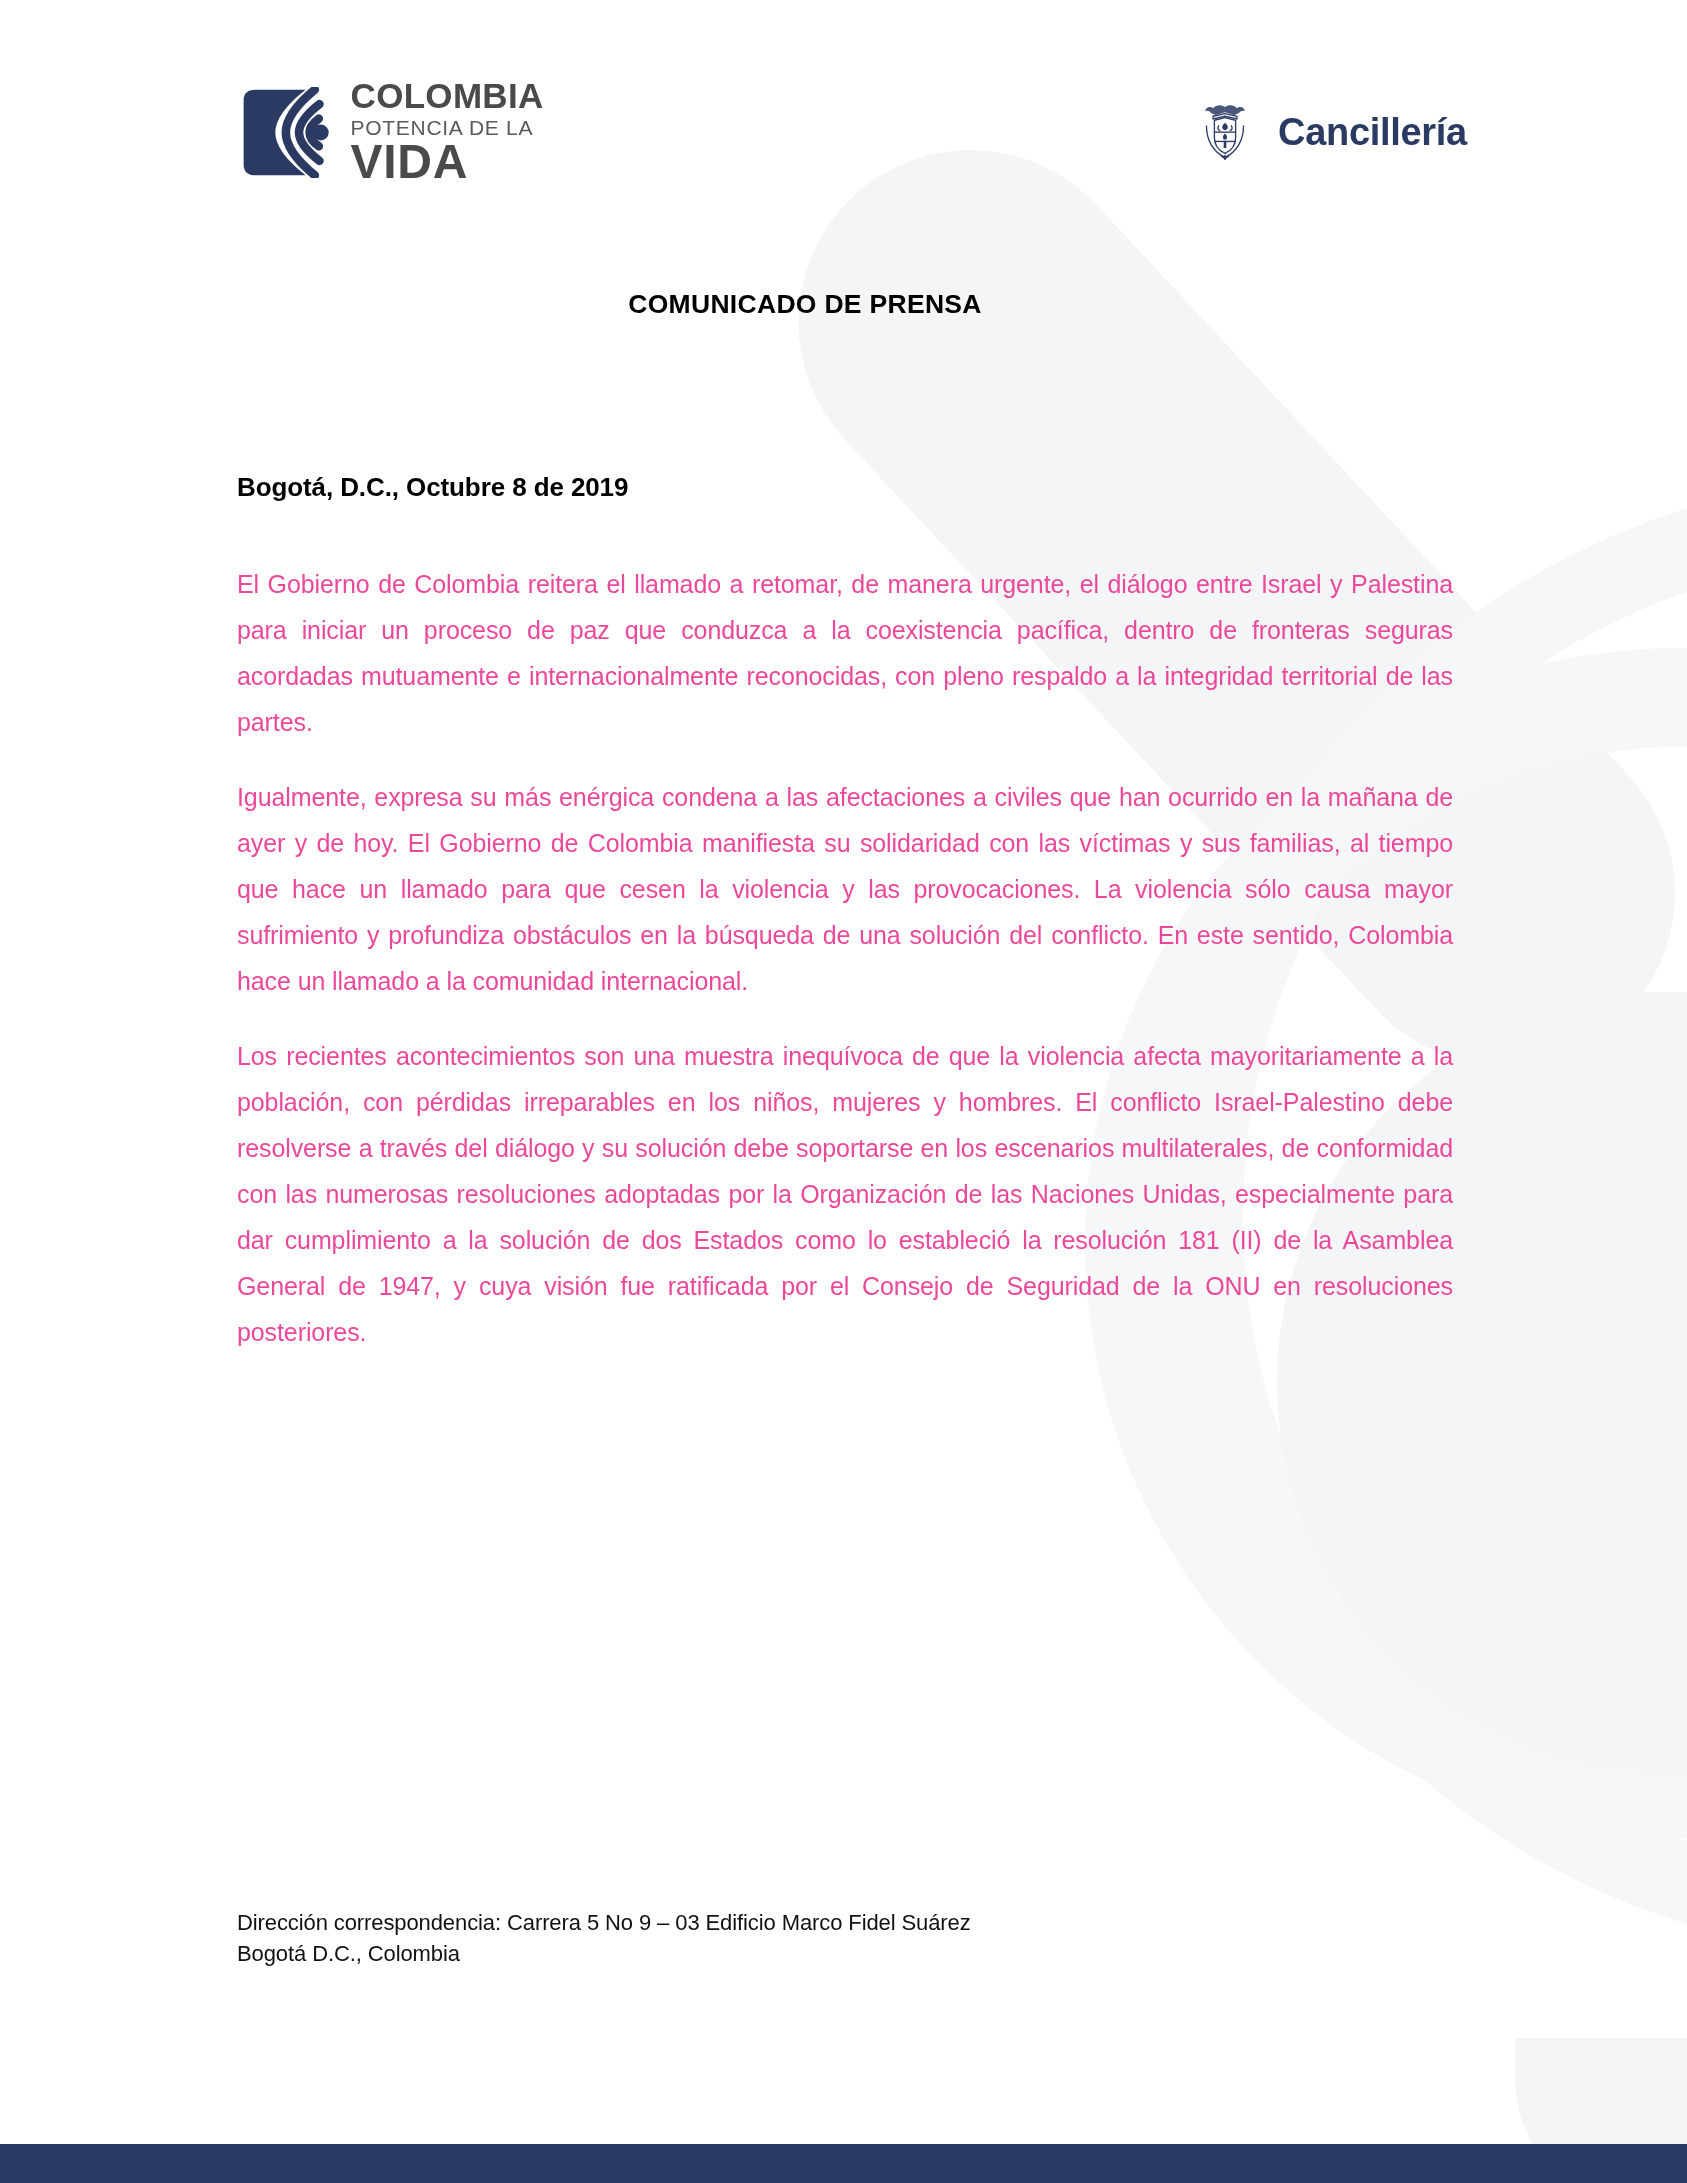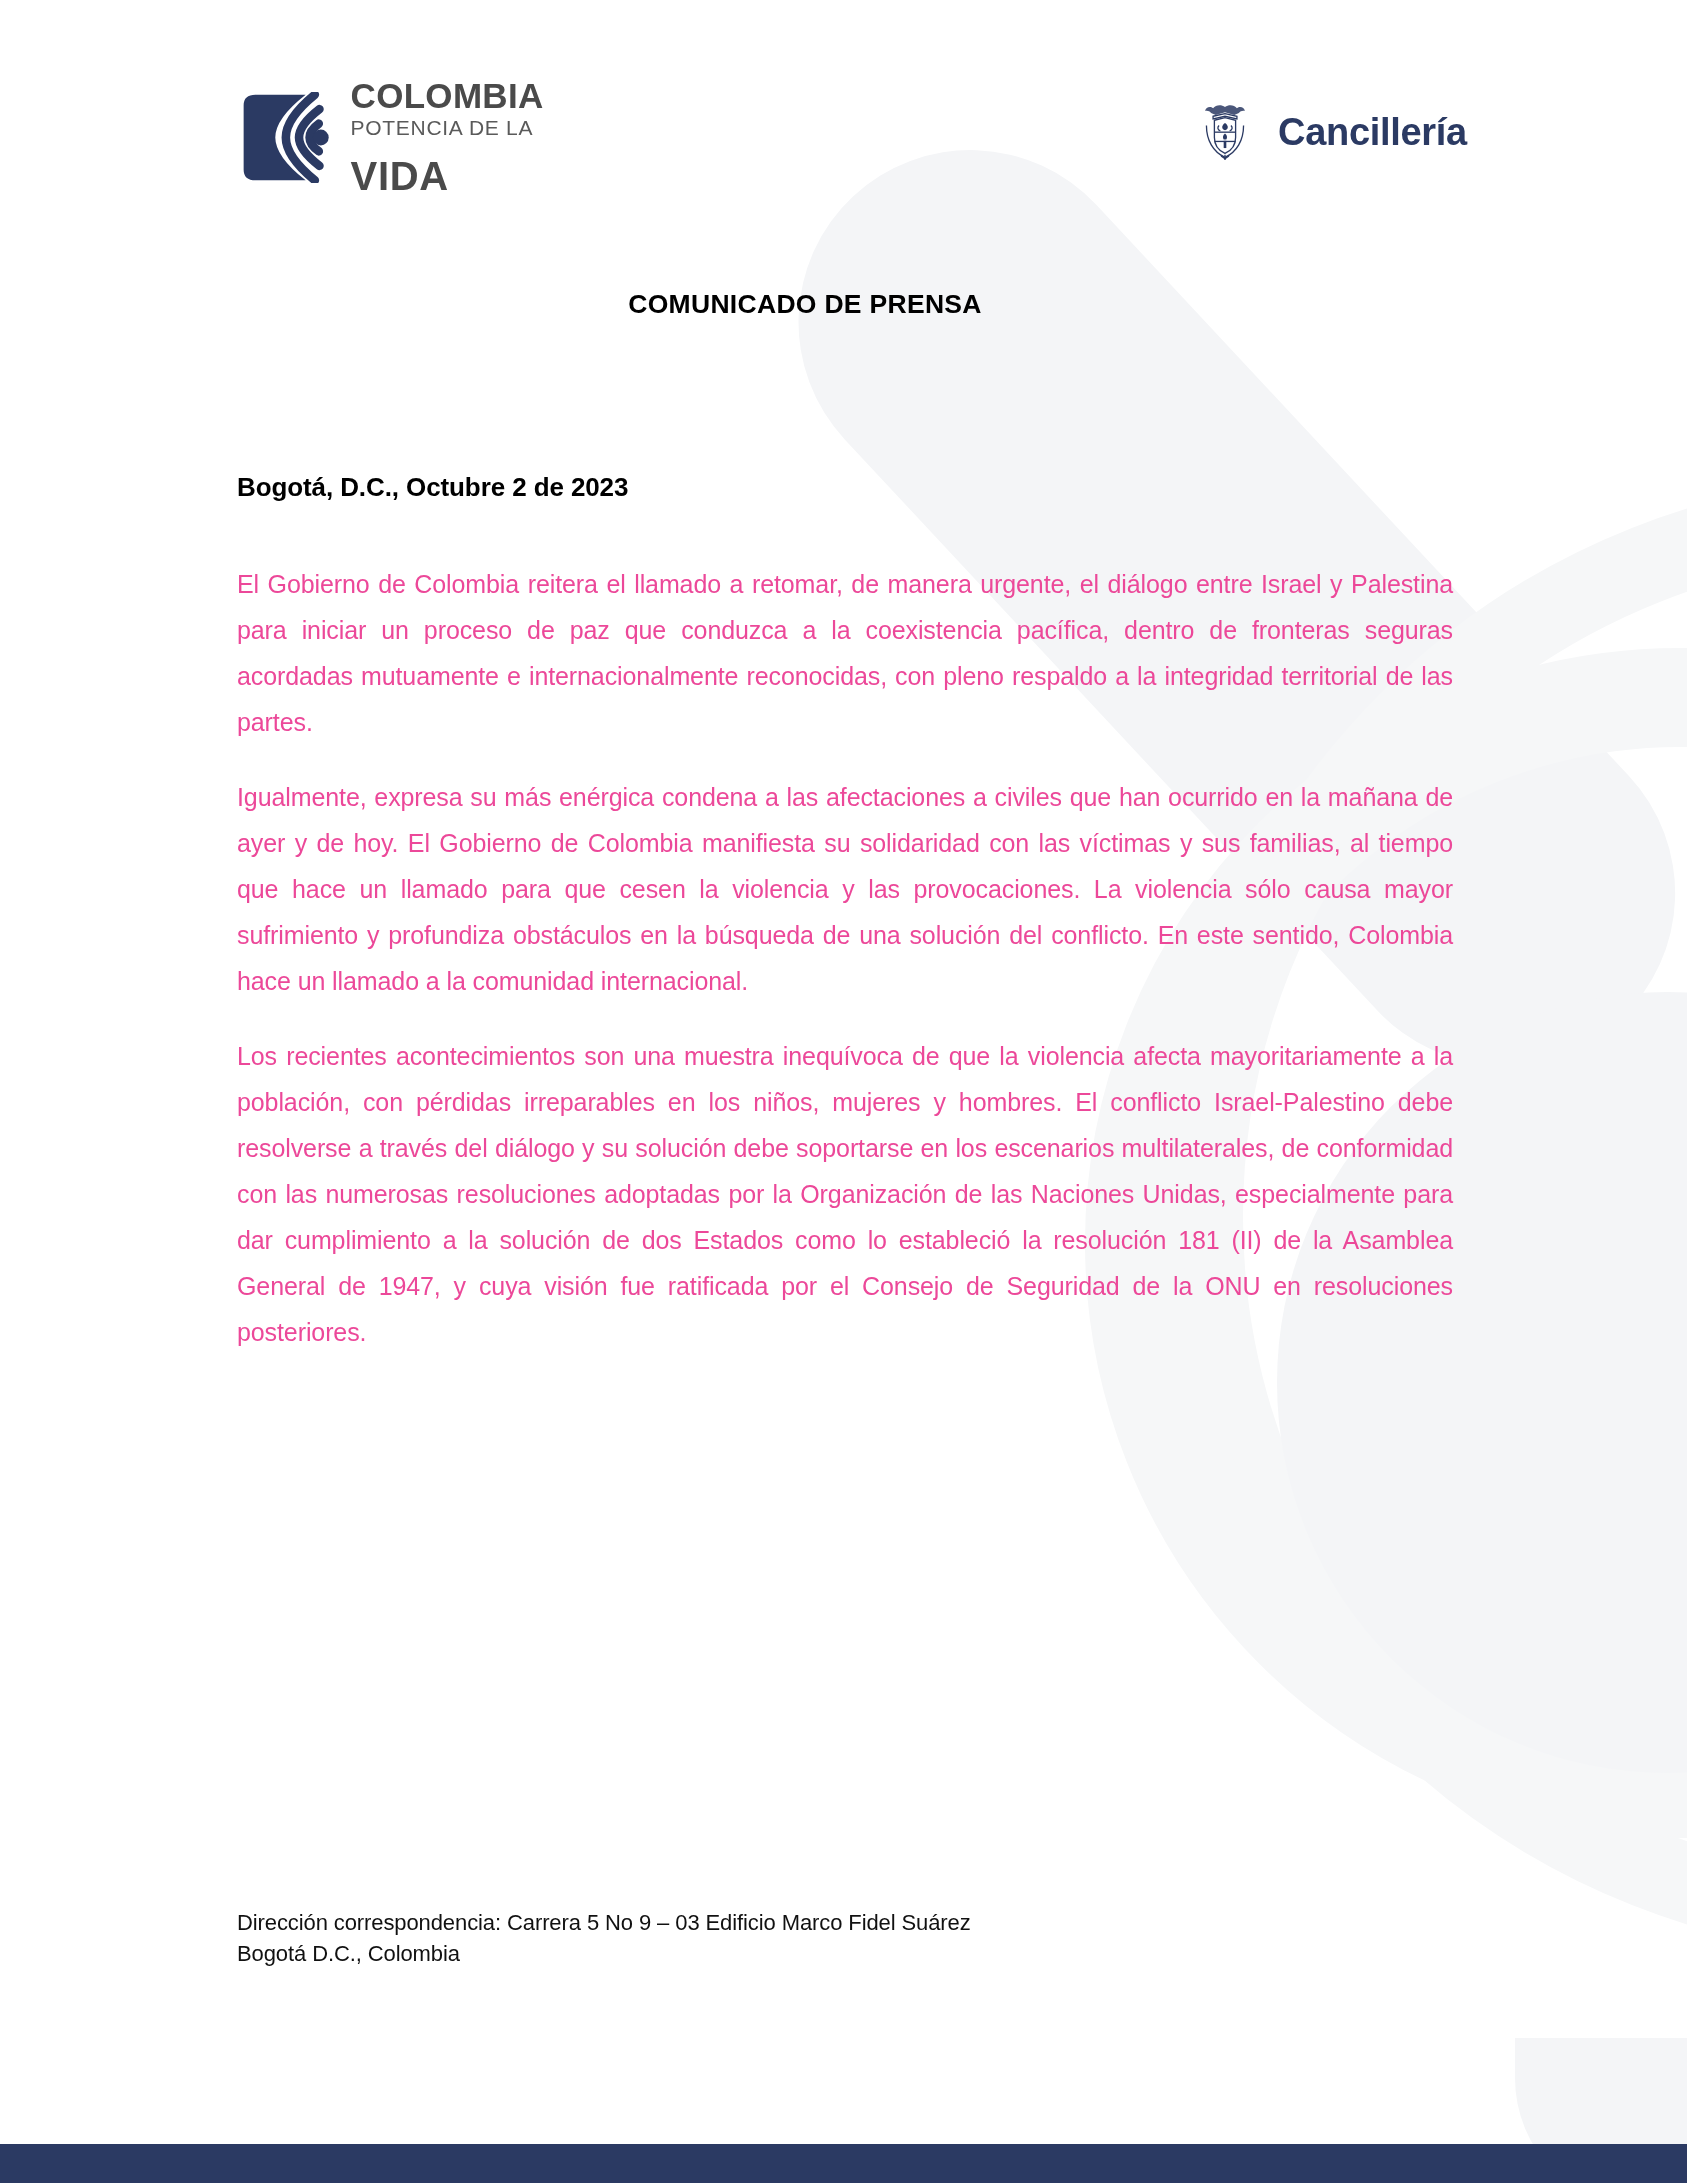--- a/index.html
+++ b/index.html
@@ -118,24 +118,24 @@
     font-family: "Liberation Sans", sans-serif;
     font-weight: normal;
     font-size: 21px;
     letter-spacing: 0.7px;
     color: #5a5a5a;
     margin-top: 4px;
   }
   .wm-vida {
     font-family: "Liberation Sans", sans-serif;
     font-weight: bold;
-    font-size: 40px;
+    font-size: 48px;
     letter-spacing: 0.7px;
     color: #4a4a4a;
-    margin-top: 18px;
+    margin-top: 0;
   }
 
   .logo-cancilleria {
     position: absolute;
     left: 1201px;
     top: 103px;
     display: flex;
     align-items: center;
     gap: 29px;
   }
@@ -293,21 +293,21 @@
       </span>
       <span class="cancilleria-text">Cancillería</span>
     </div>
 
   </div>
 
   <div class="content">
 
     <div class="doc-title">COMUNICADO DE PRENSA</div>
 
-    <div class="dateline">Bogotá, D.C., Octubre 2 de 2023</div>
+    <div class="dateline">Bogotá, D.C., Octubre 8 de 2019</div>
 
     <div class="body-block">
       <p class="para">El Gobierno de Colombia reitera el llamado a retomar, de manera urgente, el diálogo entre Israel y Palestina para iniciar un proceso de paz que conduzca a la coexistencia pacífica, dentro de fronteras seguras acordadas mutuamente e internacionalmente reconocidas, con pleno respaldo a la integridad territorial de las partes.</p>
       <p class="para">Igualmente, expresa su más enérgica condena a las afectaciones a civiles que han ocurrido en la mañana de ayer y de hoy. El Gobierno de Colombia manifiesta su solidaridad con las víctimas y sus familias, al tiempo que hace un llamado para que cesen la violencia y las provocaciones. La violencia sólo causa mayor sufrimiento y profundiza obstáculos en la búsqueda de una solución del conflicto. En este sentido, Colombia hace un llamado a la comunidad internacional.</p>
       <p class="para">Los recientes acontecimientos son una muestra inequívoca de que la violencia afecta mayoritariamente a la población, con pérdidas irreparables en los niños, mujeres y hombres. El conflicto Israel-Palestino debe resolverse a través del diálogo y su solución debe soportarse en los escenarios multilaterales, de conformidad con las numerosas resoluciones adoptadas por la Organización de las Naciones Unidas, especialmente para dar cumplimiento a la solución de dos Estados como lo estableció la resolución 181 (II) de la Asamblea General de 1947, y cuya visión fue ratificada por el Consejo de Seguridad de la ONU en resoluciones posteriores.</p>
     </div>
 
   </div>
 
   <div class="footer">

